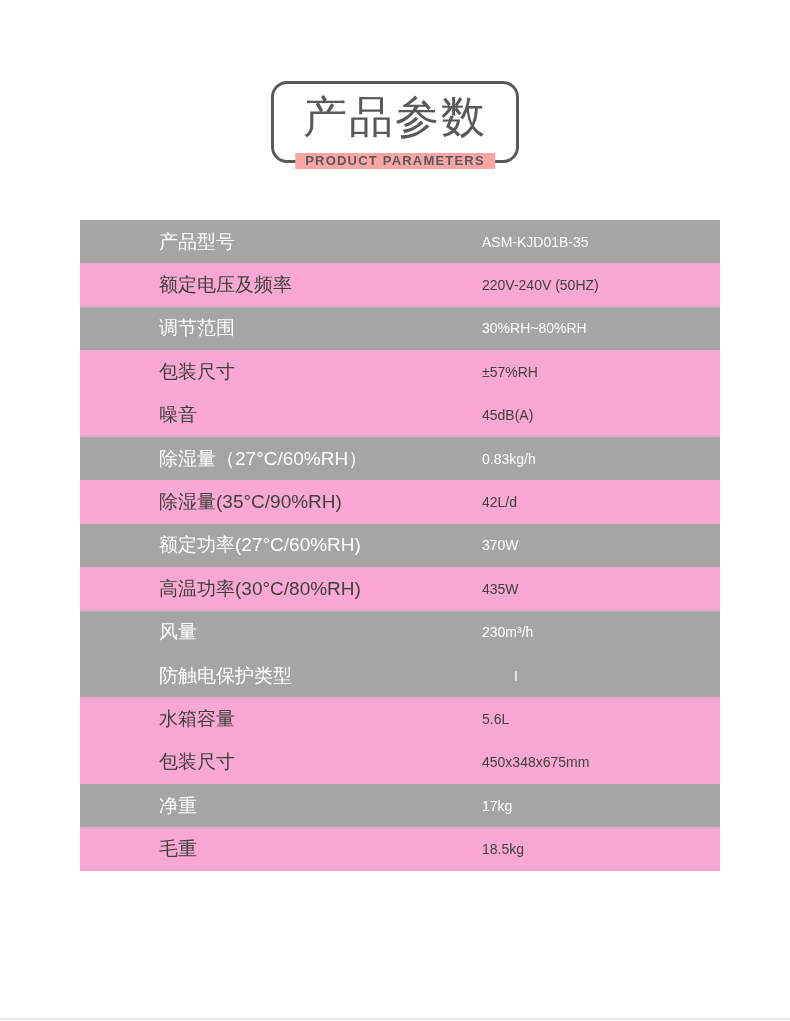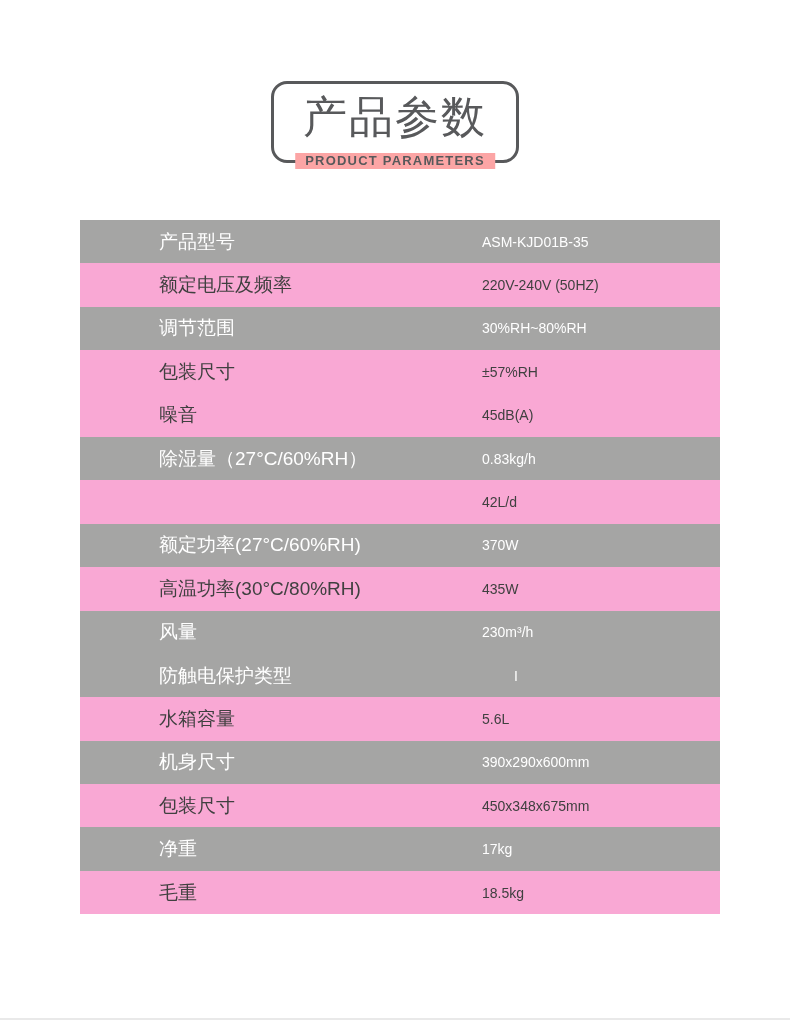--- a/index.html
+++ b/index.html
@@ -130,20 +130,21 @@
     </div>
       <div class="spec-row plain">
       <span class="row-label">噪音</span>
       <span class="row-value">45dB(A)</span>
     </div>
       <div class="spec-row shaded">
       <span class="row-label">除湿量（27°C/60%RH）</span>
       <span class="row-value">0.83kg/h</span>
     </div>
       <div class="spec-row plain">
+      <span class="row-label">除湿量(35°C/90%RH)</span>
       <span class="row-value">42L/d</span>
     </div>
       <div class="spec-row shaded">
       <span class="row-label">额定功率(27°C/60%RH)</span>
       <span class="row-value">370W</span>
     </div>
       <div class="spec-row plain">
       <span class="row-label">高温功率(30°C/80%RH)</span>
       <span class="row-value">435W</span>
     </div>
@@ -152,24 +153,20 @@
       <span class="row-value">230m³/h</span>
     </div>
       <div class="spec-row shaded value-centered">
       <span class="row-label">防触电保护类型</span>
       <span class="row-value">I</span>
     </div>
       <div class="spec-row plain">
       <span class="row-label">水箱容量</span>
       <span class="row-value">5.6L</span>
     </div>
-      <div class="spec-row shaded">
-      <span class="row-label">机身尺寸</span>
-      <span class="row-value">390x290x600mm</span>
-    </div>
       <div class="spec-row plain">
       <span class="row-label">包装尺寸</span>
       <span class="row-value">450x348x675mm</span>
     </div>
       <div class="spec-row shaded">
       <span class="row-label">净重</span>
       <span class="row-value">17kg</span>
     </div>
       <div class="spec-row plain">
       <span class="row-label">毛重</span>

